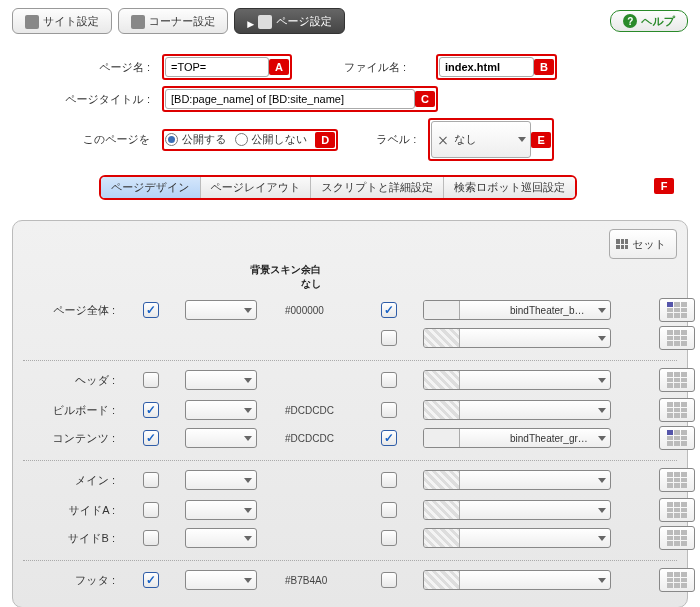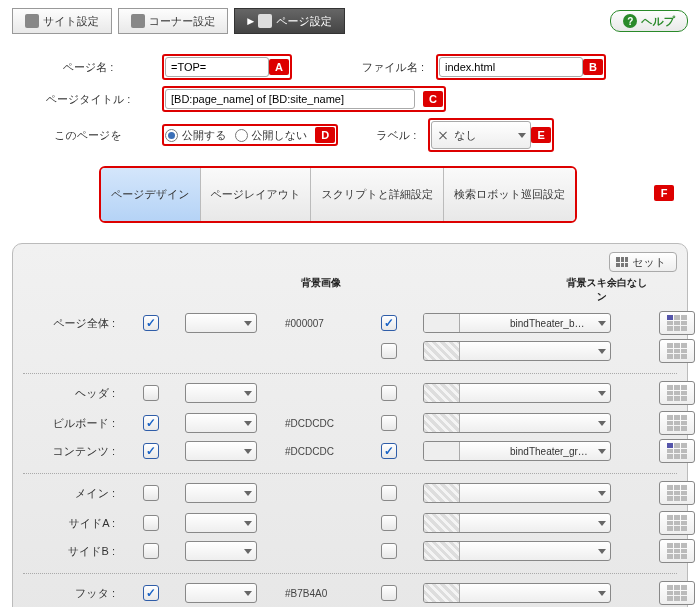--- a/index.html
+++ b/index.html
@@ -1,49 +1,49 @@
 <!DOCTYPE html>
 <html><head>
 <meta charset="utf-8">
 <style>
   * { box-sizing: border-box; margin: 0; padding: 0; }
   body { font-family: "Hiragino Sans", "Meiryo", sans-serif; font-size: 11px; color: #333; background: #fff; width: 700px; }
   .toolbar { display: flex; align-items: center; padding: 8px 12px; gap: 6px; background: #fff; }
-  .tab-btn { display: inline-flex; align-items: center; gap: 4px; background: linear-gradient(#fdfdfd,#e9e9e9); border: 1px solid #999; border-radius: 0; padding: 4px 12px; height: 26px; cursor: pointer; }
+  .tab-btn { display: inline-flex; align-items: flex-end; gap: 4px; background: linear-gradient(#fdfdfd,#e9e9e9); border: 1px solid #999; border-radius: 6px; padding: 4px 12px; height: 26px; cursor: pointer; }
   .tab-btn.active { background: linear-gradient(#666,#444); color: #fff; border-color: #333; }
   .tab-btn .ticon { width: 14px; height: 14px; background: #888; border-radius: 2px; display:inline-block; }
   .tab-btn.active .ticon { background: #ddd; }
   .help-btn { margin-left: auto; display: inline-flex; align-items: center; gap: 4px; background: linear-gradient(#fdfdfd,#e9e9e9); border: 1px solid #2a8a2a; color: #2a8a2a; border-radius: 10px; padding: 3px 12px; height: 22px; cursor: pointer; font-weight: bold; }
   .help-icon { width:14px; height:14px; border-radius:50%; background:#2a8a2a; color:#fff; display:inline-flex; align-items:center; justify-content:center; font-size:10px; font-weight:bold; }
 
   .form-area { padding: 6px 26px 8px 26px; }
   .frow { display: flex; align-items: center; margin: 6px 0; gap: 6px; }
-  .flabel { width: 130px; text-align: center; padding-right: 6px; }
-  .flabel2 { text-align: right; padding-right: 6px; }
+  .flabel { width: 130px; text-align: right; padding-right: 6px; }
+  .flabel2 { padding-right: 6px; }
   input[type=text] { border: 1px solid #aaa; border-radius: 3px; padding: 2px 5px; height: 20px; font-size: 11px; background:#fff; }
   .radio-wrap { display:inline-flex; align-items:center; gap:4px; margin-right:8px; }
   .radio { width:13px; height:13px; border:1px solid #777; border-radius:50%; display:inline-block; position:relative; }
   .radio.checked::after { content:""; position:absolute; inset:2px; border-radius:50%; background:#3b6fb7; }
-  .dropdown { display:inline-flex; align-items:center; border:1px solid #aaa; border-radius:3px; background:linear-gradient(#fff,#eee); height:28px; padding:0 4px 0 6px; gap:6px; min-width:100px; }
+  .dropdown { display:inline-flex; align-items:center; border:1px solid #aaa; border-radius:3px; background:linear-gradient(#fff,#eee); height:37px; padding:0 4px 0 6px; gap:6px; min-width:100px; }
   .dropdown .dd-x { width:10px; height:10px; display:inline-block; position:relative; }
   .dropdown .dd-x::before, .dropdown .dd-x::after { content:""; position:absolute; left:0; right:0; top:50%; height:1px; background:#555; }
   .dropdown .dd-x::before { transform:rotate(45deg); }
   .dropdown .dd-x::after { transform:rotate(-45deg); }
   .dropdown .dd-arrow { width:0; height:0; border-left:4px solid transparent; border-right:4px solid transparent; border-top:5px solid #666; margin-left:auto; }
 
   .marker { background:#d00; color:#fff; font-weight:bold; width:20px; height:16px; display:inline-flex; align-items:center; justify-content:center; border-radius:2px; font-size:11px; }
   .outline-a { border:2px solid #d00; border-radius:3px; display:inline-flex; align-items:center; padding:1px; }
   .tabbar-wrap { border:2px solid #d00; border-radius:6px; display:flex; margin:4px auto 0 auto; width:fit-content; }
-  .tabbar-cell { padding:19px 10px; border-right:1px solid #bbb; background:linear-gradient(#fafafa,#e8e8e8); }
+  .tabbar-cell { padding:3px 10px; border-right:1px solid #bbb; background:linear-gradient(#fafafa,#e8e8e8); }
   .tabbar-cell.first { border-top-left-radius:4px; border-bottom-left-radius:4px; background:linear-gradient(#d4e6fb,#b5d3f6); }
   .tabbar-cell.last { border-right:none; border-top-right-radius:4px; border-bottom-right-radius:4px; }
 
   .panel { margin: 6px 12px 10px 12px; border:1px solid #bbb; border-radius:10px; background:linear-gradient(#f1f1f1,#e7e7e7); padding:8px 10px 12px 10px; }
   .panel-top { display:flex; justify-content:flex-end; gap:6px; margin-bottom:2px; }
-  .set-dd { display:inline-flex; align-items:center; gap:4px; border:1px solid #aaa; border-radius:4px; background:linear-gradient(#fff,#eee); padding:1px 6px; height:20px; }
+  .set-dd { display:inline-flex; align-items:center; gap:4px; border:1px solid #aaa; border-radius:4px; background:linear-gradient(#fff,#eee); padding:1px 6px; height:30px; }
   .set-dd .grid-i { width:12px; height:10px; display:inline-grid; grid-template-columns:repeat(3,1fr); grid-template-rows:repeat(2,1fr); gap:1px; }
   .set-dd .grid-i span { background:#777; }
   .hdrs { display:grid; grid-template-columns:100px 22px 80px 76px 22px 80px 116px 46px 42px 50px; font-weight:bold; font-size:10px; color:#222; padding:2px 0 4px 0; }
   .trow { display:grid; grid-template-columns:100px 22px 80px 76px 22px 80px 116px 46px 42px 50px; align-items:center; padding:1px 0; min-height:30px;gap:20px; }
   .trow.underlined { border-bottom:1px dotted #aaa; padding-bottom:10px; margin-bottom:4px; }
   .rlabel { text-align:right; padding-right:8px; }
   .cbx { width:16px; height:16px; border:1px solid #888; border-radius:3px; background:linear-gradient(#fff,#e8e8e8); display:inline-flex; align-items:center; justify-content:center; cursor:pointer; }
   .cbx.checked { border-color:#2f5da8; }
   .cbx.checked::after { content:"✓"; color:#1a63c6; font-size:12px; font-weight:bold; }
   .swatch { width:72px; height:20px; border:1px solid #888; border-radius:3px; background:linear-gradient(#fff,#eee); display:inline-flex; align-items:center; cursor:pointer; position:relative; }
@@ -97,27 +97,27 @@
 <div class="form-area">
   <div class="frow">
     <span class="flabel">ページ名 :</span>
     <span class="outline-a">
         <input type="text" style="width: 104px;" value="=TOP=">
         <span class="marker">A</span>
       </span>
     <span style="width:40px"></span>
     <span class="flabel2" style="width:86px">ファイル名 :</span>
     <span class="outline-a">
-        <input type="text" style="width: 144px;" value="index.html">
+        <input type="text" style="width: 95px; font-weight: bold;" value="index.html">
         <span class="marker">B</span>
       </span>
   </div>
   <div class="frow">
     <span class="flabel">ページタイトル :</span>
-    <span class="outline-a" style="flex:0 0 auto;gap:8px;">
+    <span class="outline-a" style="flex:0 0 auto;">
         <input type="text" style="width: 250px;" value="[BD:page_name] of [BD:site_name]">
         <span class="marker">C</span>
       </span>
   </div>
   <div class="frow">
     <span class="flabel">このページを</span>
     <span class="outline-a">
       <span class="radio-wrap">
           <span class="radio checked"></span>
           <span>公開する</span>
@@ -161,34 +161,33 @@
           <span></span>
           <span></span>
         </span>
       <span>セット</span>
       <span class="dd-arrow"></span>
     </div>
   </div>
   <div class="hdrs">
     <span></span>
       <span></span>
-    <span style="grid-column:5/8">背景画像</span>
     <span></span>
     <span style="text-align:right">背景スキン</span>
     <span style="text-align:left">余白なし</span>
   </div>
 
   <div class="trow">
     <span class="rlabel">ページ全体 :</span>
     <span class="cbx checked"></span>
     <span class="swatch">
         <span class="sw-color c-black"></span>
         <span class="sw-arrow"></span>
       </span>
-    <span class="color-text">#000007</span>
+    <span class="color-text">#000000</span>
     <span class="cbx checked"></span>
     <span class="img-sel" style="grid-column:6/8">
         <span class="thumb c-purple"></span>
         <span class="iname">bindTheater_bg1…</span>
         <span class="sw-arrow"></span>
       </span>
     <span class="pos-sel">
         <span class="pos-grid">
           <span class="on"></span>
           <span></span>

